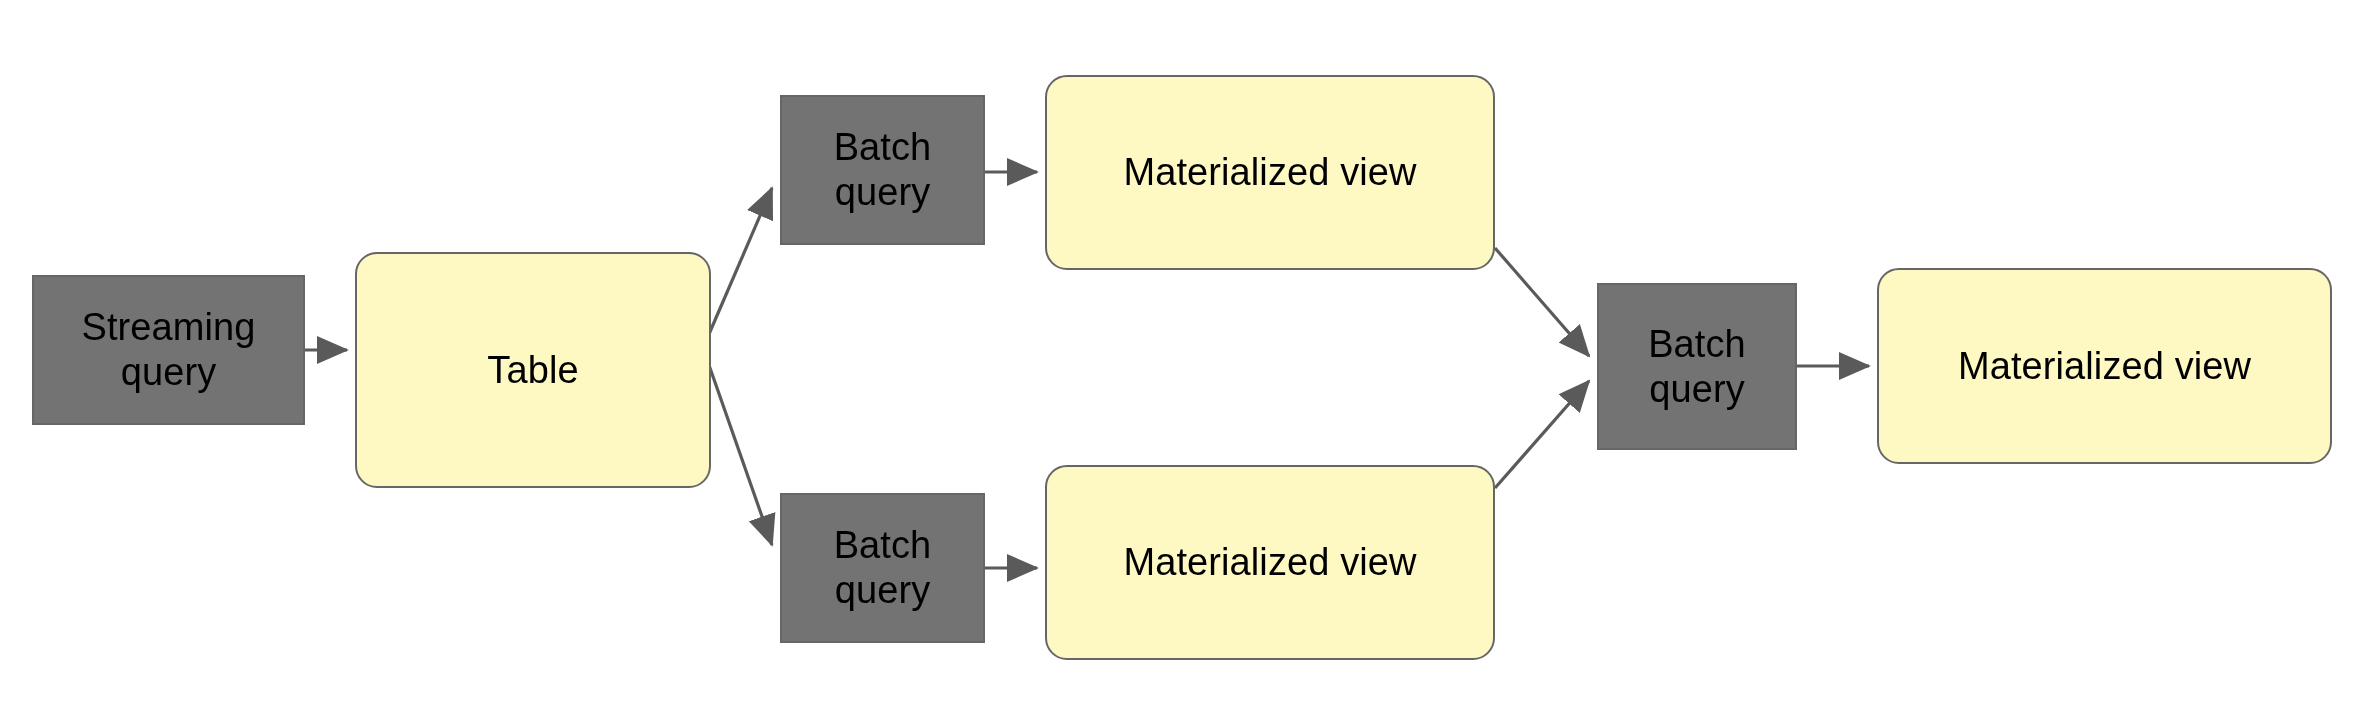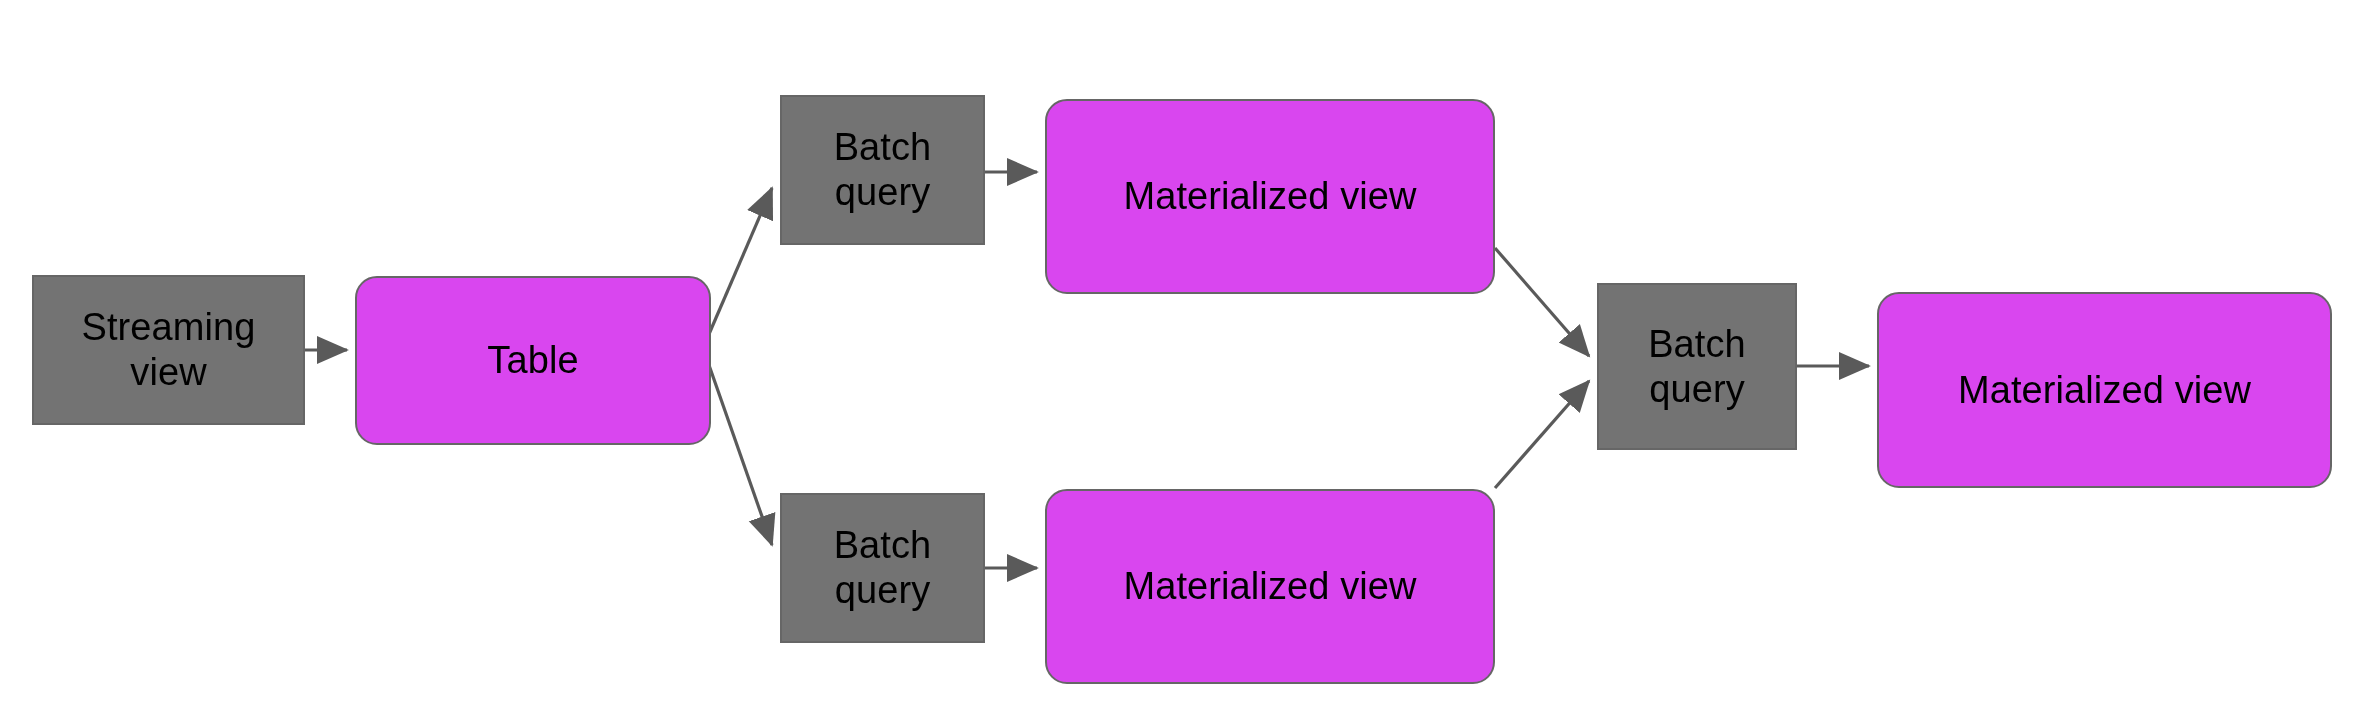--- a/index.html
+++ b/index.html
@@ -37,23 +37,22 @@
     line-height: 1.18;
     letter-spacing: 0.1px;
     white-space: pre-line;
     z-index: 2;
   }
   .node.query {
     background: #737373;
     border-radius: 0;
   }
   .node.store {
-    background: #d946ef;
+    background: #fef9c3;
     border-radius: 22px;
-    margin-top: 24px;
   }
   .node-label {
     display: block;
     padding: 0 6px;
   }
 </style>
 </head>
 <body>
 
 <div id="canvas">
@@ -71,24 +70,24 @@
         <path d="M 985 172 L 1037 172"></path>
         <path d="M 985 568 L 1037 568"></path>
         <path d="M 1495 248 L 1589 356"></path>
         <path d="M 1495 488 L 1589 381"></path>
         <path d="M 1797 366 L 1869 366"></path>
       </g>
   </svg>
 
   <div class="node query" style="left:32px;top:275px;width:273px;height:150px;">
     <span class="node-label">Streaming
-view</span>
+query</span>
   </div>
 
-  <div class="node store" style="left:355px;top:252px;width:356px;height:169px;">
+  <div class="node store" style="left:355px;top:252px;width:356px;height:236px;">
     <span class="node-label">Table</span>
   </div>
 
   <div class="node query" style="left:780px;top:95px;width:205px;height:150px;">
     <span class="node-label">Batch
 query</span>
   </div>
 
   <div class="node query" style="left:780px;top:493px;width:205px;height:150px;">
     <span class="node-label">Batch

